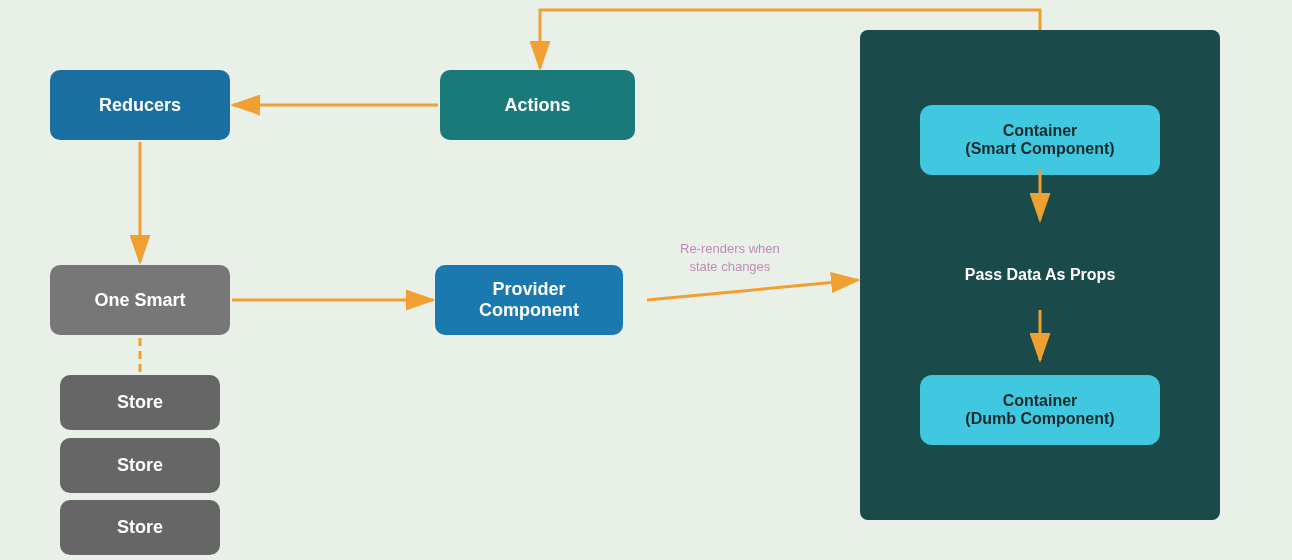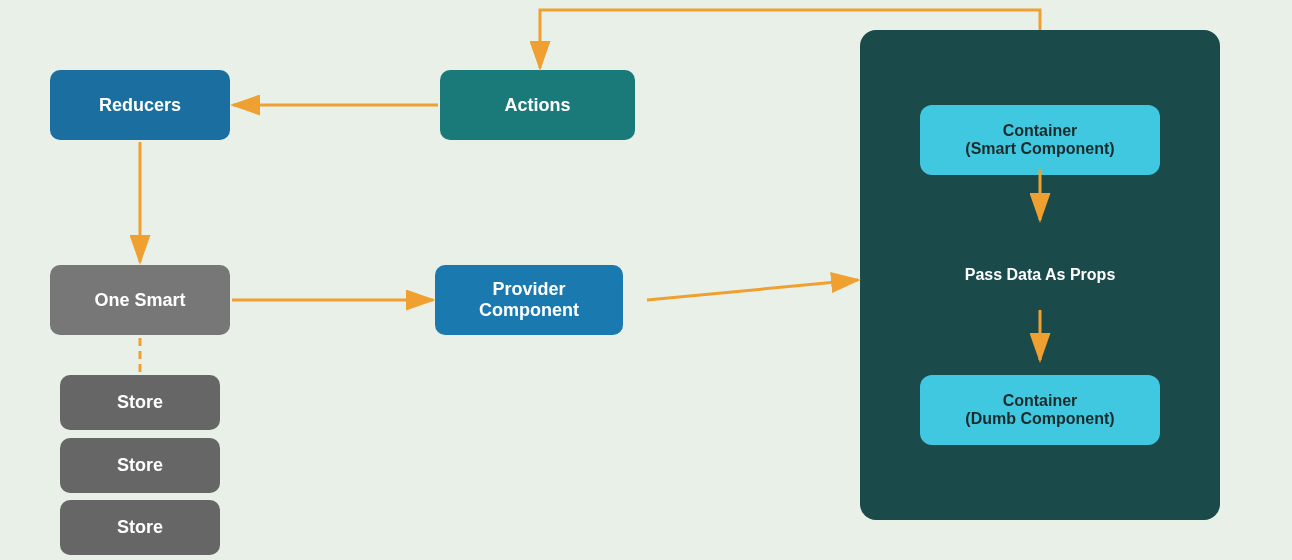--- a/index.html
+++ b/index.html
@@ -79,21 +79,21 @@
       top: 500px;
     }
     
     .panel-right {
       position: absolute;
       left: 860px;
       top: 30px;
       width: 360px;
       height: 490px;
       background: #1a4a4a;
-      border-radius: 16px;
+      border-radius: 8px;
       display: flex;
       flex-direction: column;
       align-items: center;
       justify-content: space-around;
       padding: 30px 20px;
     }
     .box-container-smart {
       background: #40c8e0;
       width: 240px;
       height: 70px;
@@ -186,20 +186,24 @@
     </div>
     <div class="pass-data">
       <span>Pass Data As Props</span>
     </div>
     <div class="box-container-dumb">
       <span style="white-space:pre-line;">Container
 (Dumb Component)</span>
     </div>
   </div>
 
+  <div class="watermark">
+    <span style="white-space:pre-line;">Re-renders when
+state changes</span>
+  </div>
 
   <svg class="arrows-svg">
     <defs>
       <marker id="arrowhead-orange" markerWidth="10" markerHeight="7" refX="9" refY="3.5" orient="auto">
         <polygon points="0 0, 10 3.5, 0 7" fill="#f0a030"></polygon>
       </marker>
       <marker id="arrowhead-orange-left" markerWidth="10" markerHeight="7" refX="1" refY="3.5" orient="auto">
         <polygon points="10 0, 0 3.5, 10 7" fill="#f0a030"></polygon>
       </marker>
     </defs>

